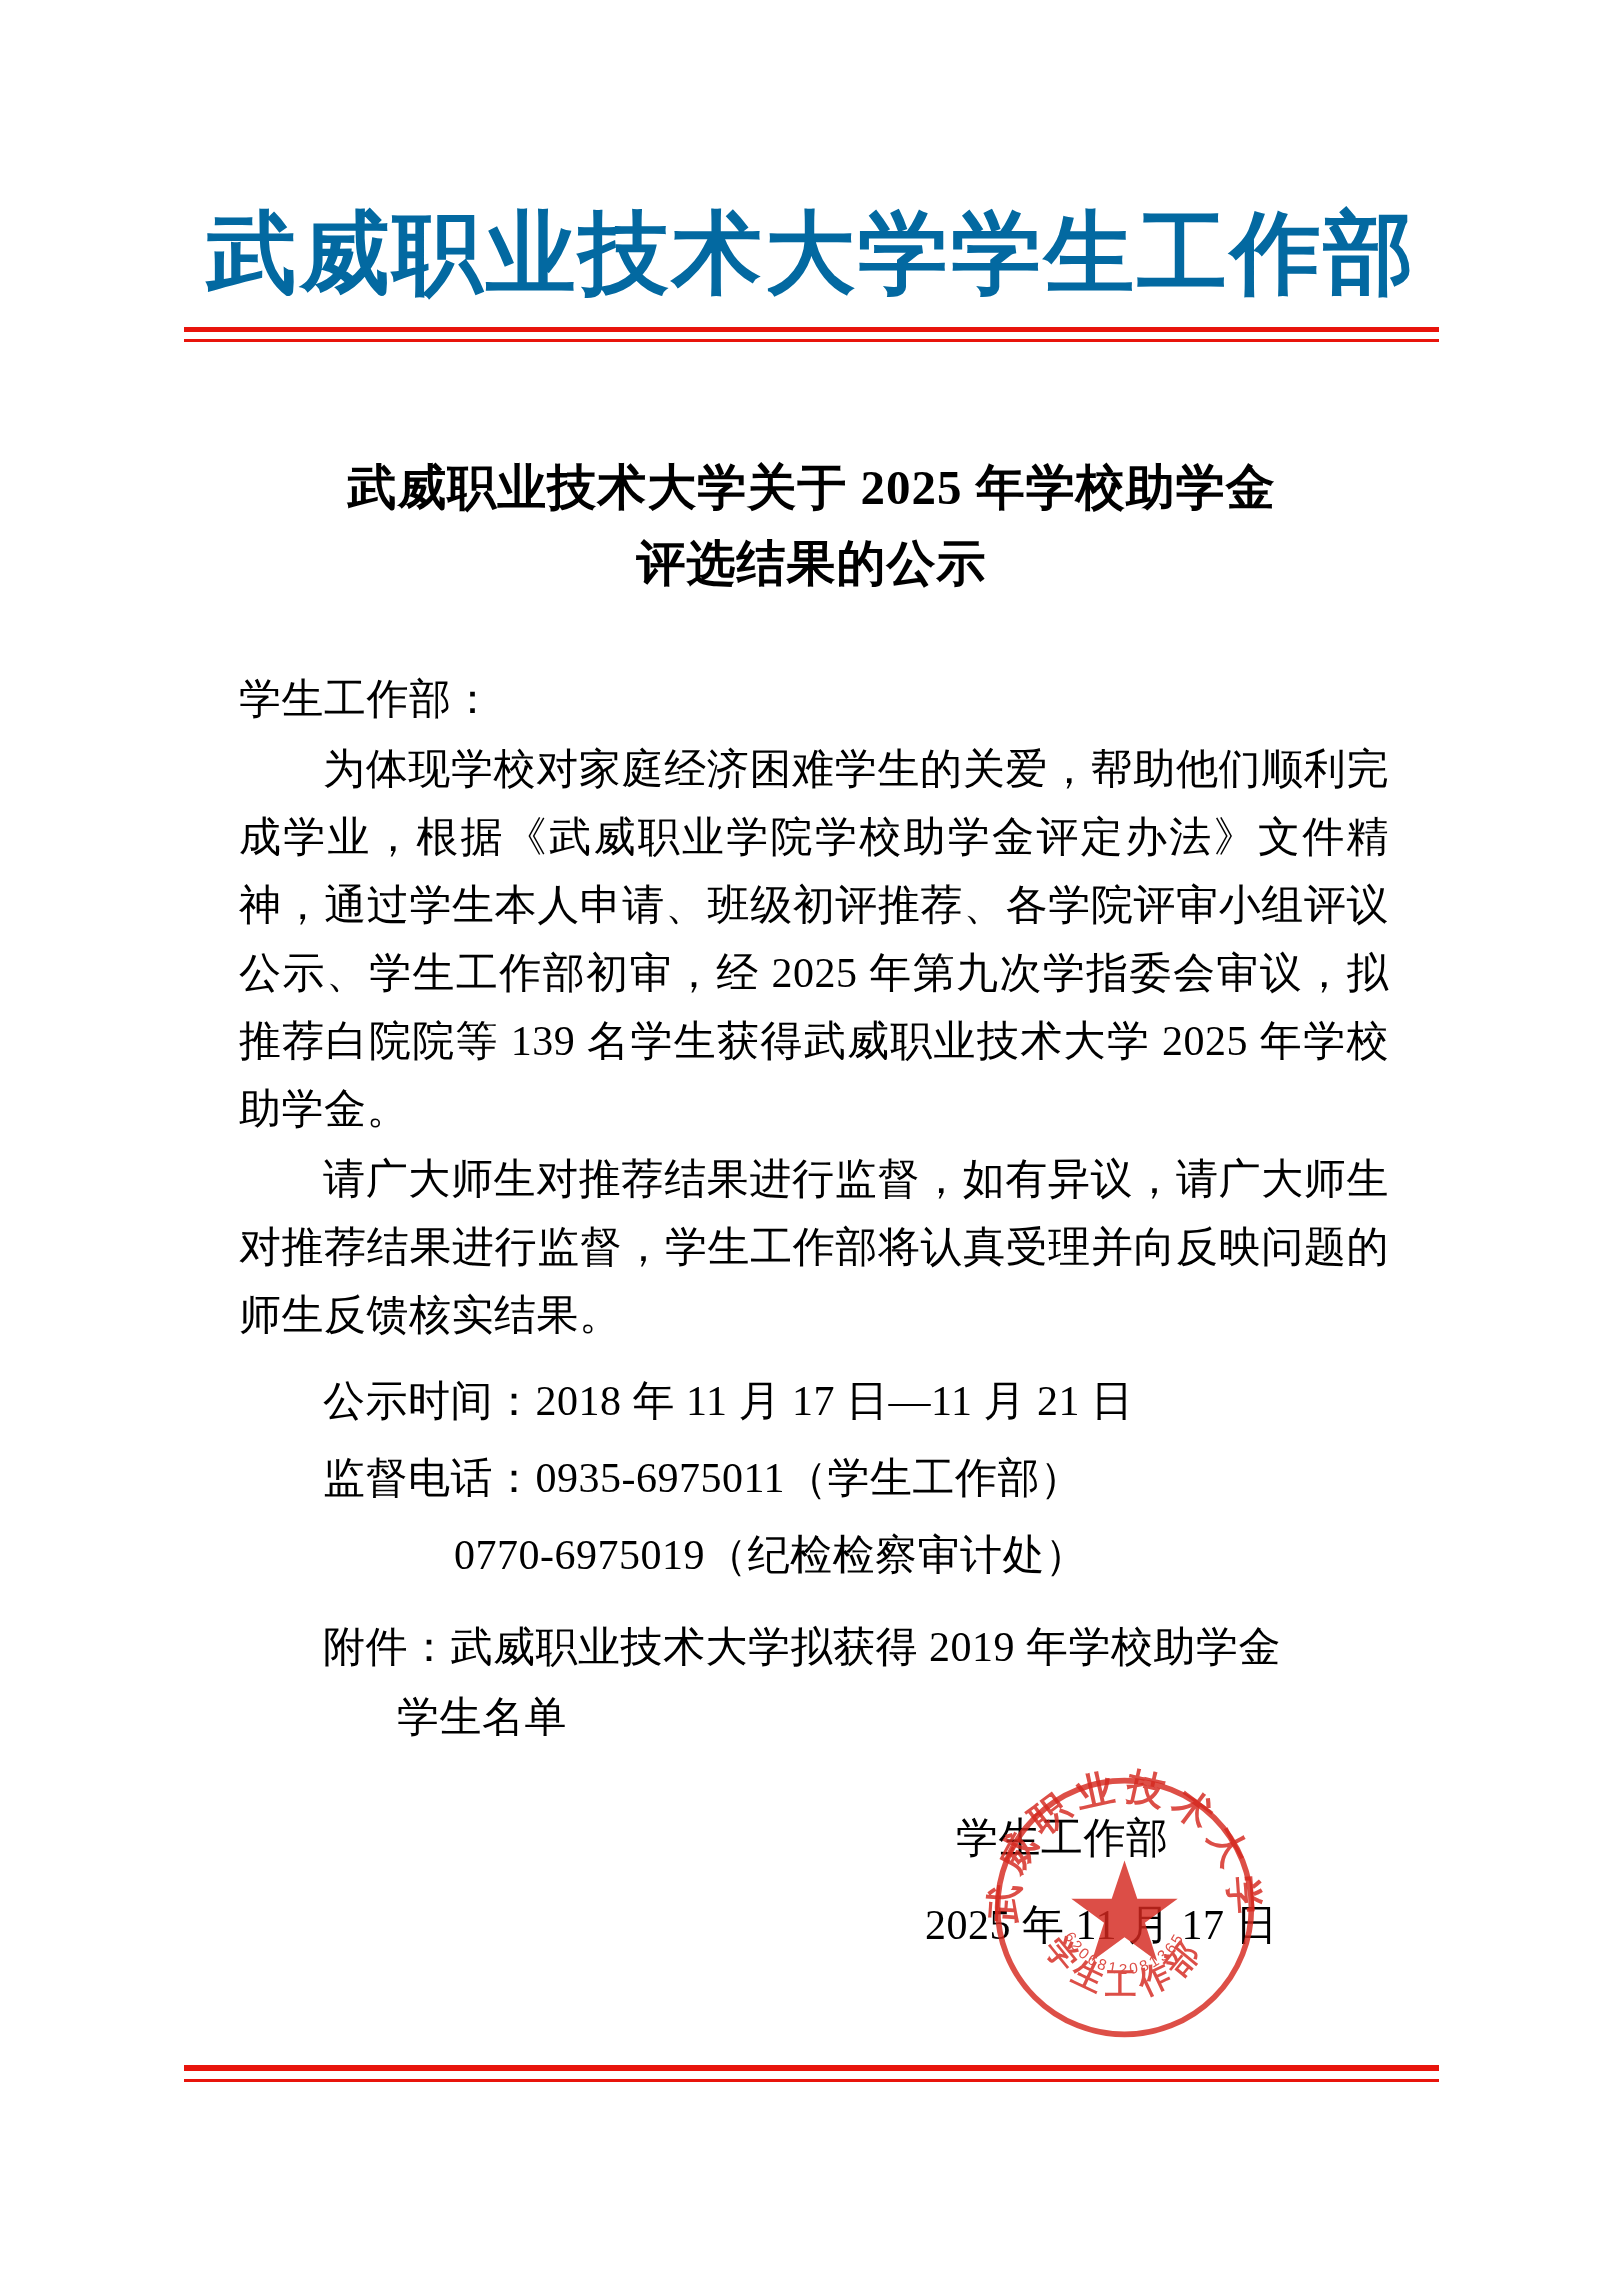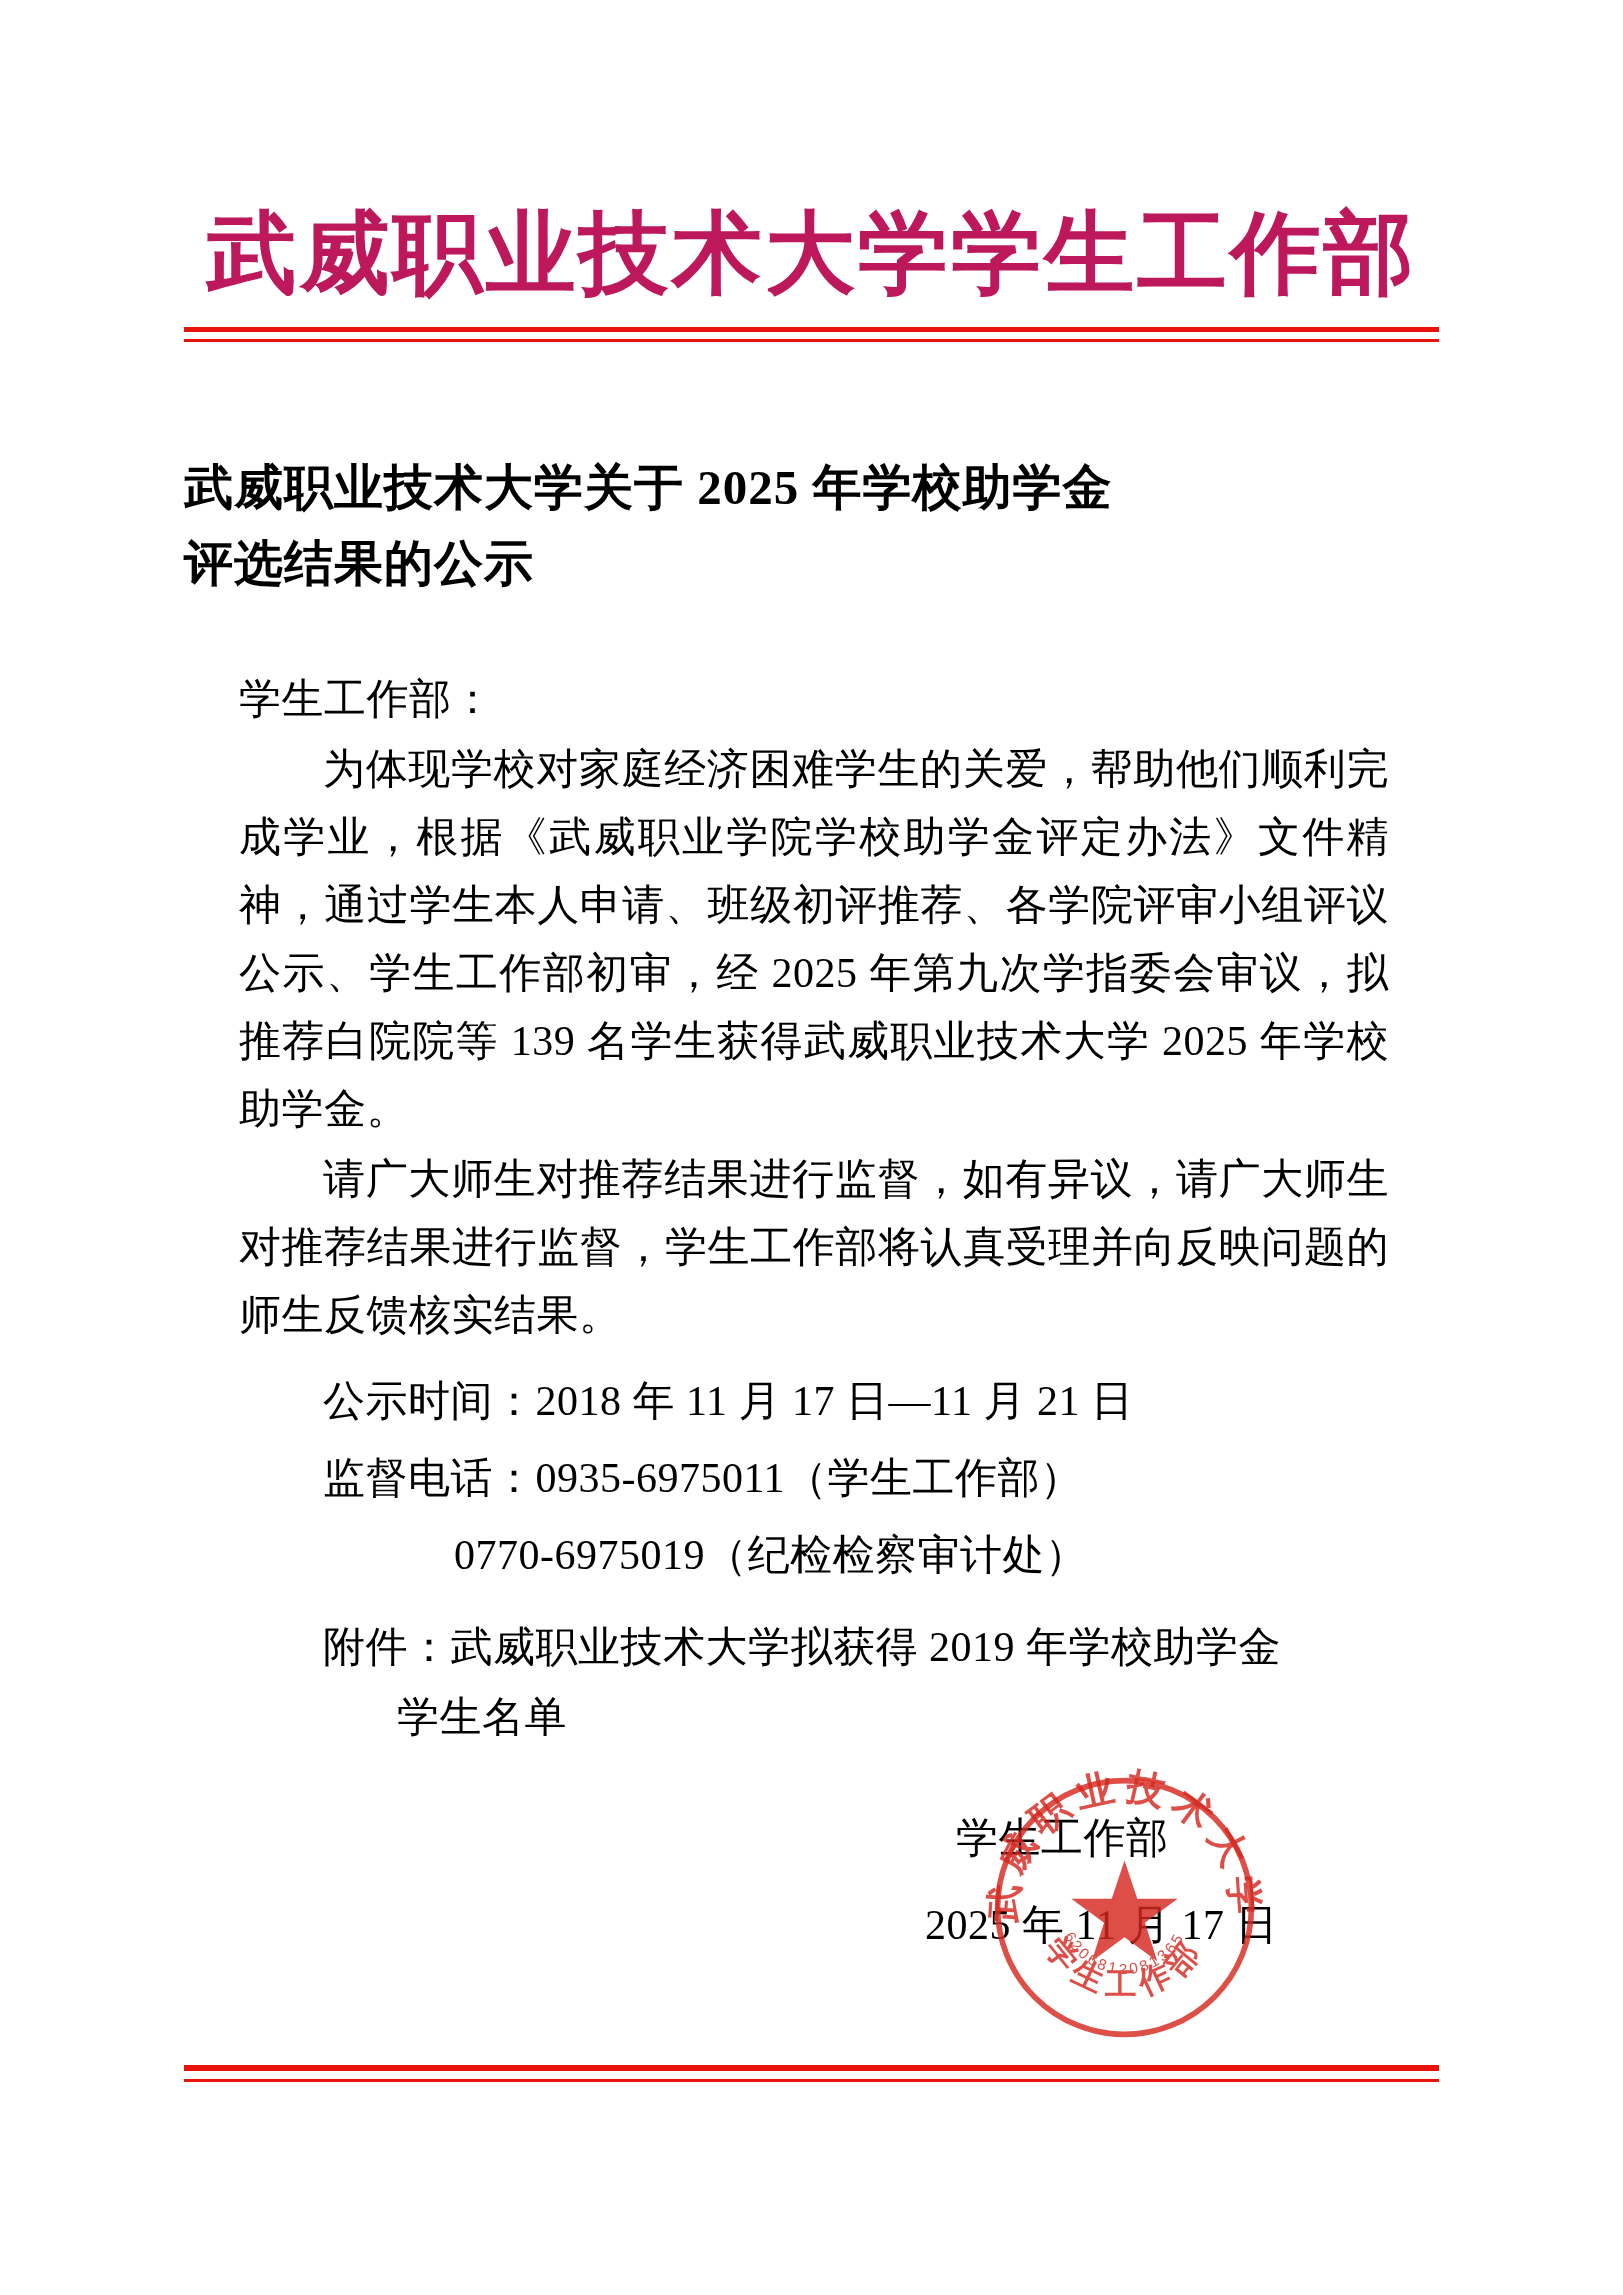--- a/index.html
+++ b/index.html
@@ -33,21 +33,21 @@
     left: 0;
     top: 204px;
     width: 1255px;
     text-align: center;
   }
   .letterhead-title {
     font-family: "Liberation Serif", "DejaVu Serif", serif;
     font-weight: bold;
     font-size: 90px;
     line-height: 1.1;
-    color: #be185d;
+    color: #0369a1;
     letter-spacing: 3.1px;
     white-space: nowrap;
   }
   .rule-thick {
     width: 1255px;
     height: 5.6px;
     background: #e8140c;
     margin-top: 23.5px;
   }
   .rule-thin {
@@ -56,21 +56,21 @@
     background: #e8140c;
     margin-top: 7.2px;
   }
 
   
   .doc-title {
     position: absolute;
     left: 0;
     top: 450px;
     width: 1255px;
-    text-align: left;
+    text-align: center;
     font-weight: bold;
     font-size: 49px;
     line-height: 1.55;
     letter-spacing: 1px;
   }
   .doc-title .line { display: block; }
 
   
   .body-text {
     position: absolute;

